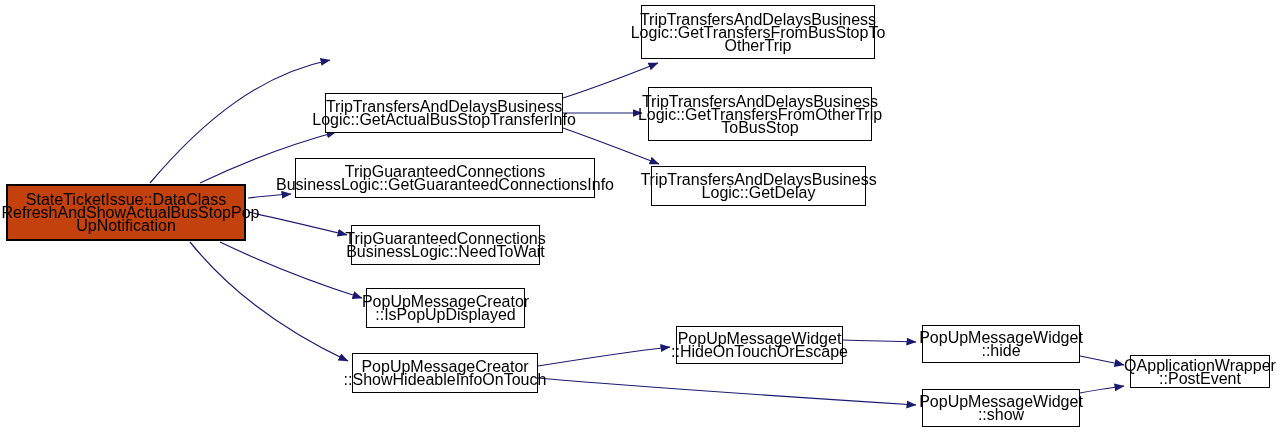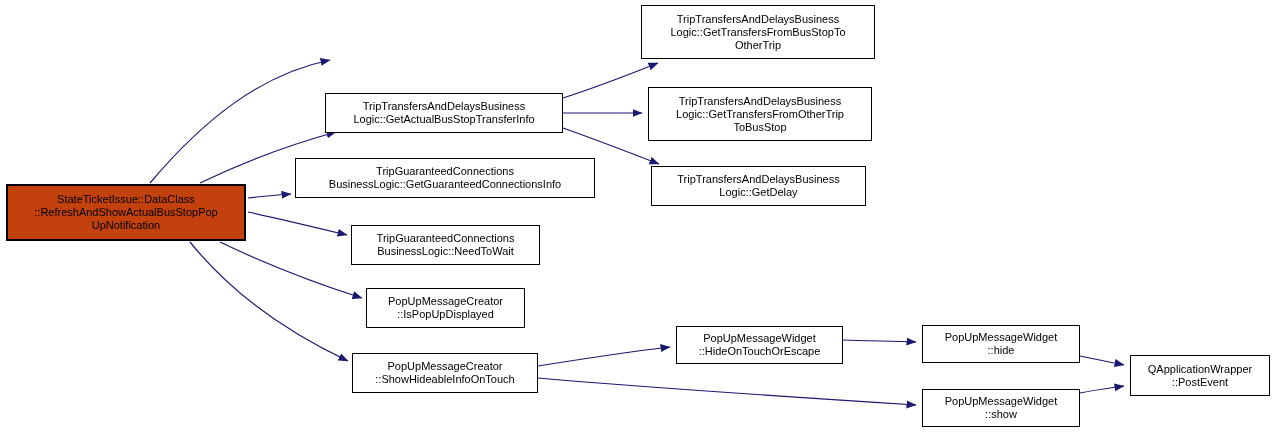--- a/index.html
+++ b/index.html
@@ -19,21 +19,21 @@
   .node {
     position: absolute;
     box-sizing: border-box;
     background: #ffffff;
     border: 1px solid #000000;
     display: flex;
     align-items: center;
     justify-content: center;
     text-align: center;
     color: #000000;
-    font-size: 11px;
+    font-size: 16px;
     line-height: 13px;
     cursor: pointer;
   }
   .node--main {
     background: #c2410c;
     border-width: 2px;
     cursor: default;
   }
   .node-label {
     white-space: pre-line;
@@ -129,18 +129,18 @@
   <div class="node" style="left:922px;top:325px;width:158px;height:38px">
     <span class="node-label">PopUpMessageWidget
 ::hide</span>
   </div>
 
   <div class="node" style="left:922px;top:389px;width:158px;height:38px">
     <span class="node-label">PopUpMessageWidget
 ::show</span>
   </div>
 
-  <div class="node" style="left:1130px;top:355px;width:140px;height:41px">
+  <div class="node" style="left:1130px;top:355px;width:140px;height:33px">
     <span class="node-label">QApplicationWrapper
 ::PostEvent</span>
   </div>
 
 </div>
 
 </body></html>

